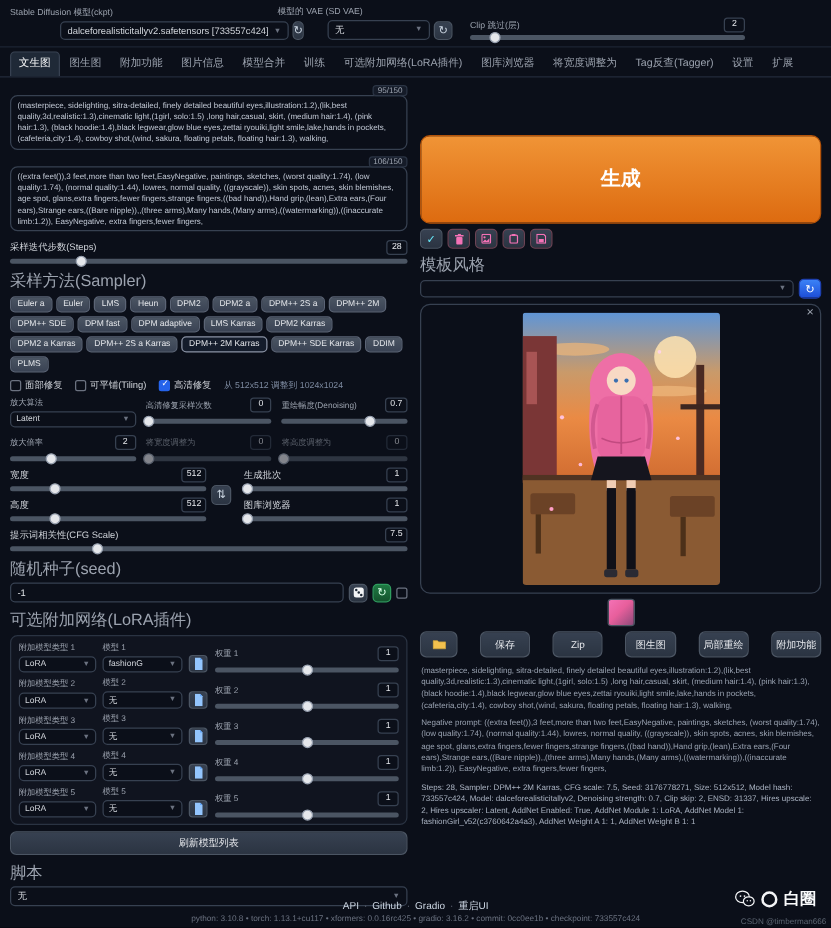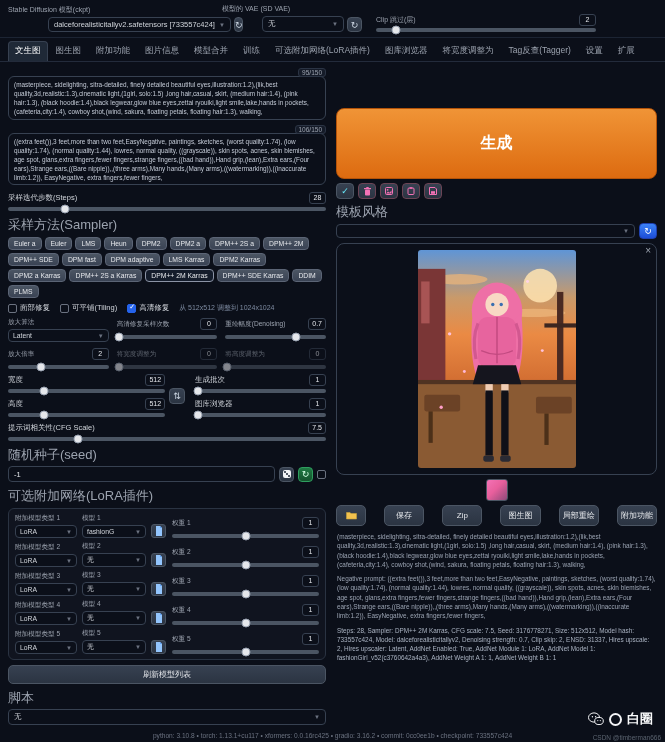--- a/index.html
+++ b/index.html
@@ -664,20 +664,23 @@
 
       <div class="geninfo">
         <p>(masterpiece, sidelighting, sitra-detailed, finely detailed beautiful eyes,illustration:1.2),(lik,best quality,3d,realistic:1.3),cinematic light,(1girl, solo:1.5) ,long hair,casual, skirt, (medium hair:1.4), (pink hair:1.3), (black hoodie:1.4),black legwear,glow blue eyes,zettai ryouiki,light smile,lake,hands in pockets,(cafeteria,city:1.4), cowboy shot,(wind, sakura, floating petals, floating hair:1.3), walking,</p>
         <p>Negative prompt: ((extra feet()),3 feet,more than two feet,EasyNegative, paintings, sketches, (worst quality:1.74), (low quality:1.74), (normal quality:1.44), lowres, normal quality, ((grayscale)), skin spots, acnes, skin blemishes, age spot, glans,extra fingers,fewer fingers,strange fingers,((bad hand)),Hand grip,(lean),Extra ears,(Four ears),Strange ears,((Bare nipple)),,(three arms),Many hands,(Many arms),((watermarking)),((inaccurate limb:1.2)), EasyNegative, extra fingers,fewer fingers,</p>
         <p class="params">Steps: 28, Sampler: DPM++ 2M Karras, CFG scale: 7.5, Seed: 3176778271, Size: 512x512, Model hash: 733557c424, Model: dalceforealisticitallyv2, Denoising strength: 0.7, Clip skip: 2, ENSD: 31337, Hires upscale: 2, Hires upscaler: Latent, AddNet Enabled: True, AddNet Module 1: LoRA, AddNet Model 1: fashionGirl_v52(c3760642a4a3), AddNet Weight A 1: 1, AddNet Weight B 1: 1</p>
       </div>
     </div>
   </div>
 
   <div class="footer">
+    <div class="flinks">
+      <span class="link">API</span><span class="dot">·</span><span class="link">Github</span><span class="dot">·</span><span class="link">Gradio</span><span class="dot">·</span><span class="link">重启UI</span>
+    </div>
     <div class="fversion">python: 3.10.8  •  torch: 1.13.1+cu117  •  xformers: 0.0.16rc425  •  gradio: 3.16.2  •  commit: 0cc0ee1b  •  checkpoint: 733557c424</div>
   </div>
 
   <div class="brand">
     <svg width="16" height="14" viewBox="0 0 16 14">
       <ellipse cx="6" cy="5.5" rx="5.5" ry="4.6" fill="none" stroke="#f3f4f6" stroke-width="1"></ellipse>
       <ellipse cx="11" cy="9" rx="4.3" ry="3.6" fill="#0b0f19" stroke="#f3f4f6" stroke-width="1"></ellipse>
       <circle cx="4.4" cy="4.8" r="0.7" fill="#f3f4f6"></circle>
       <circle cx="7.6" cy="4.8" r="0.7" fill="#f3f4f6"></circle>
       <circle cx="9.8" cy="8.6" r="0.6" fill="#f3f4f6"></circle>

